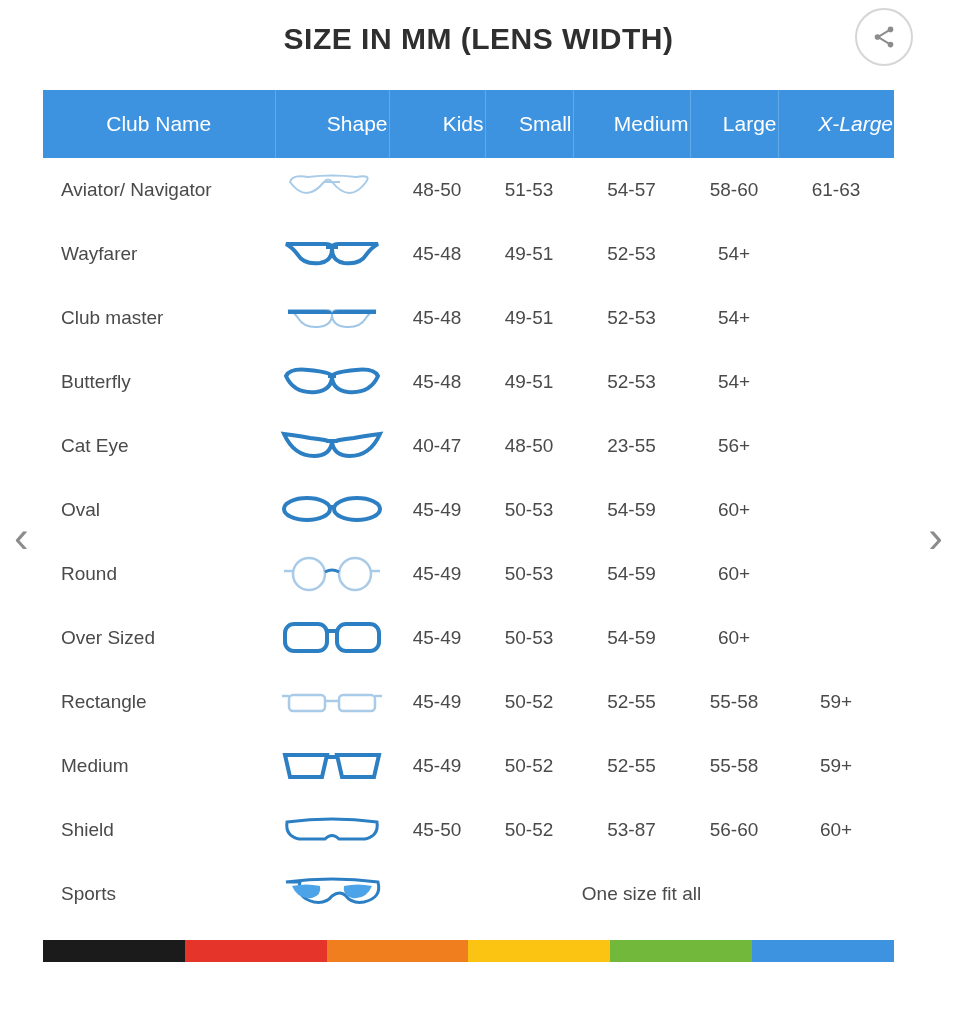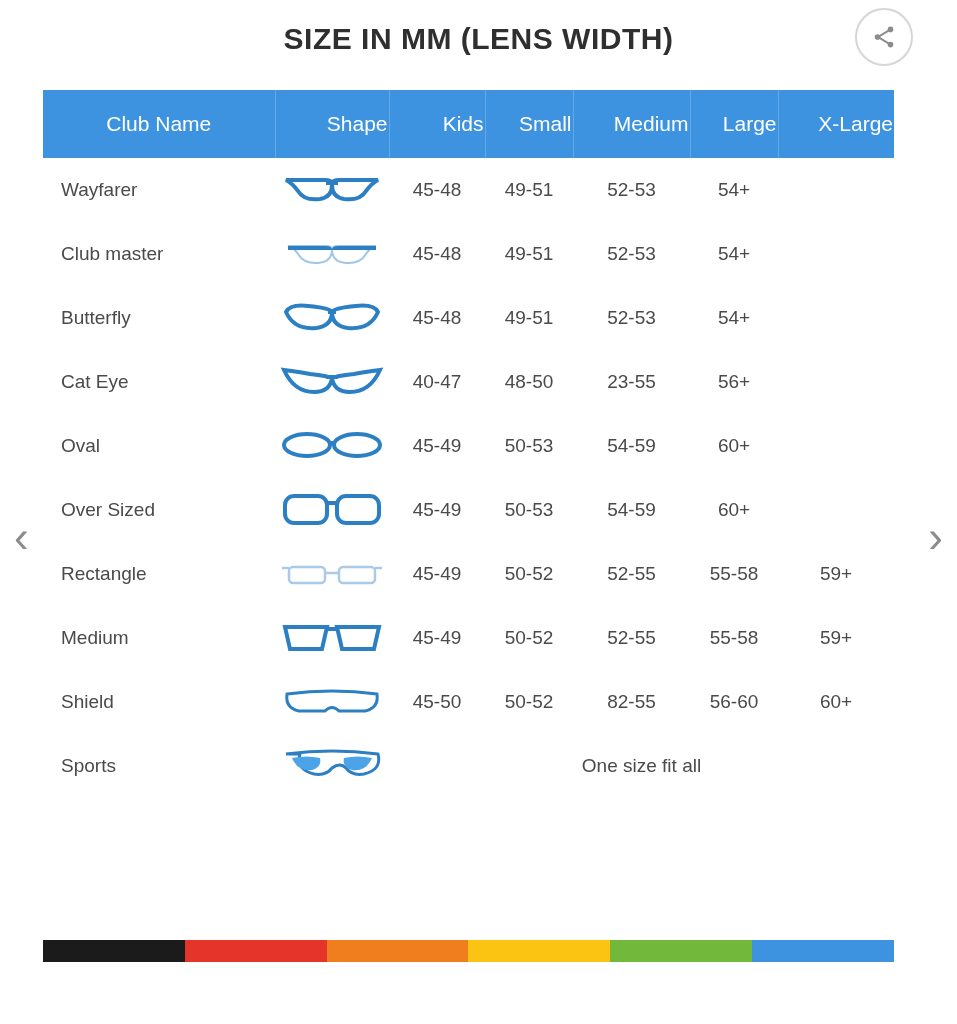--- a/index.html
+++ b/index.html
@@ -79,21 +79,21 @@
   table.sizechart thead th {
     background: #3d93e0;
     color: #ffffff;
     font-weight: normal;
     font-size: 21px;
     height: 66px;
     vertical-align: middle;
     text-align: right;
     border-right: 1px solid #62a9e8;
   }
-  table.sizechart thead th:last-child { border-right: none; }
+  table.sizechart thead th:last-child { border-right: none; font-style: italic; }
   table.sizechart thead th.shape-name-col { text-align: center; }
 
   table.sizechart tbody td {
     font-size: 19px;
     color: #4a4a4a;
     height: 62px;
     vertical-align: middle;
     background: #ffffff;
   }
   td.name { padding-left: 18px; text-align: left; }
@@ -165,20 +165,34 @@
           <th>Shape</th>
           <th>Kids</th>
           <th>Small</th>
           <th>Medium</th>
           <th>Large</th>
           <th>X-Large</th>
         </tr>
       </thead>
       <tbody>
 
+        <tr>
+          <td class="name">Aviator/ Navigator</td>
+          <td class="shapecell">
+            <svg class="glasses" width="104" height="40" viewBox="0 0 104 40">
+              <path d="M10 12 q16 22 34 0 q4 -5 8 0 q18 22 34 0 q6 -8 -10 -5 q-24 -3 -48 0 q-16 -3 -18 5 z" fill="#ffffff" stroke="#a9cbe8" stroke-width="2"></path>
+              <line x1="44" y1="12" x2="60" y2="12" stroke="#a9cbe8" stroke-width="2"></line>
+            </svg>
+          </td>
+          <td class="size">48-50</td>
+          <td class="size">51-53</td>
+          <td class="size">54-57</td>
+          <td class="size">58-60</td>
+          <td class="size">61-63</td>
+        </tr>
 
         <tr>
           <td class="name">Wayfarer</td>
           <td class="shapecell">
             <svg class="glasses" width="104" height="40" viewBox="0 0 104 40">
               <path d="M6 10 h40 q6 0 6 5 q0 12 -12 14 q-16 2 -22 -8 q-6 -8 -12 -11 z" fill="#ffffff" stroke="#2d7fc4" stroke-width="4"></path>
               <path d="M98 10 h-40 q-6 0 -6 5 q0 12 12 14 q16 2 22 -8 q6 -8 12 -11 z" fill="#ffffff" stroke="#2d7fc4" stroke-width="4"></path>
               <line x1="46" y1="13" x2="58" y2="13" stroke="#2d7fc4" stroke-width="4"></line>
             </svg>
           </td>
@@ -247,20 +261,37 @@
               <line x1="50" y1="17" x2="54" y2="17" stroke="#2d7fc4" stroke-width="4"></line>
             </svg>
           </td>
           <td class="size">45-49</td>
           <td class="size">50-53</td>
           <td class="size">54-59</td>
           <td class="size">60+</td>
           <td class="size"></td>
         </tr>
 
+        <tr>
+          <td class="name">Round</td>
+          <td class="shapecell">
+            <svg class="glasses" width="104" height="40" viewBox="0 0 104 40">
+              <circle cx="29" cy="20" r="16" fill="#ffffff" stroke="#a9cbe8" stroke-width="2.5"></circle>
+              <circle cx="75" cy="20" r="16" fill="#ffffff" stroke="#a9cbe8" stroke-width="2.5"></circle>
+              <path d="M45 18 q7 -4 14 0" fill="none" stroke="#2d7fc4" stroke-width="3"></path>
+              <line x1="4" y1="17" x2="13" y2="17" stroke="#a9cbe8" stroke-width="2.5"></line>
+              <line x1="91" y1="17" x2="100" y2="17" stroke="#a9cbe8" stroke-width="2.5"></line>
+            </svg>
+          </td>
+          <td class="size">45-49</td>
+          <td class="size">50-53</td>
+          <td class="size">54-59</td>
+          <td class="size">60+</td>
+          <td class="size"></td>
+        </tr>
 
         <tr>
           <td class="name">Over Sized</td>
           <td class="shapecell">
             <svg class="glasses" width="104" height="40" viewBox="0 0 104 40">
               <rect x="5" y="6" width="42" height="27" rx="9" fill="#ffffff" stroke="#2d7fc4" stroke-width="4"></rect>
               <rect x="57" y="6" width="42" height="27" rx="9" fill="#ffffff" stroke="#2d7fc4" stroke-width="4"></rect>
               <line x1="46" y1="13" x2="58" y2="13" stroke="#2d7fc4" stroke-width="4"></line>
             </svg>
           </td>
@@ -307,21 +338,21 @@
 
         <tr>
           <td class="name">Shield</td>
           <td class="shapecell">
             <svg class="glasses" width="104" height="40" viewBox="0 0 104 40">
               <path d="M7 12 q45 -6 90 0 q2 14 -12 17 h-26 q-7 -7 -14 0 h-26 q-14 -3 -12 -17 z" fill="#ffffff" stroke="#2d7fc4" stroke-width="3"></path>
             </svg>
           </td>
           <td class="size">45-50</td>
           <td class="size">50-52</td>
-          <td class="size">82-55</td>
+          <td class="size">53-87</td>
           <td class="size">56-60</td>
           <td class="size">60+</td>
         </tr>
 
         <tr>
           <td class="name">Sports</td>
           <td class="shapecell">
             <svg class="glasses" width="104" height="40" viewBox="0 0 104 40">
               <path d="M6 8 q46 -6 92 0 q4 16 -14 20 q-12 2 -18 -6 q-6 -6 -14 0 q-6 8 -18 6 q-18 -4 -14 -20 z" fill="#ffffff" stroke="#2d7fc4" stroke-width="3"></path>
               <path d="M12 12 q14 -3 28 0 q2 9 -8 12 q-14 2 -20 -12 z" fill="#4da3e8"></path>

